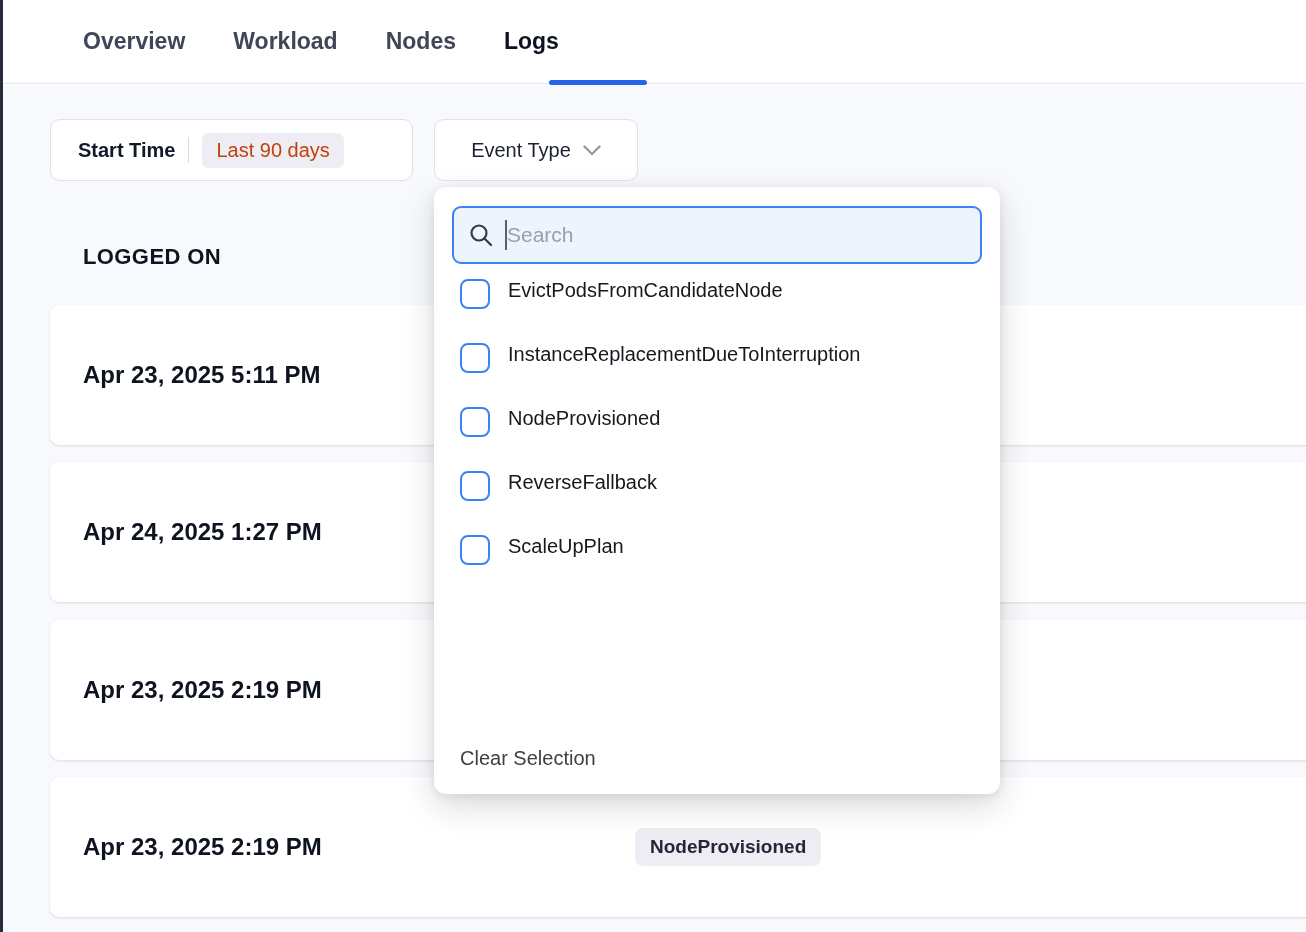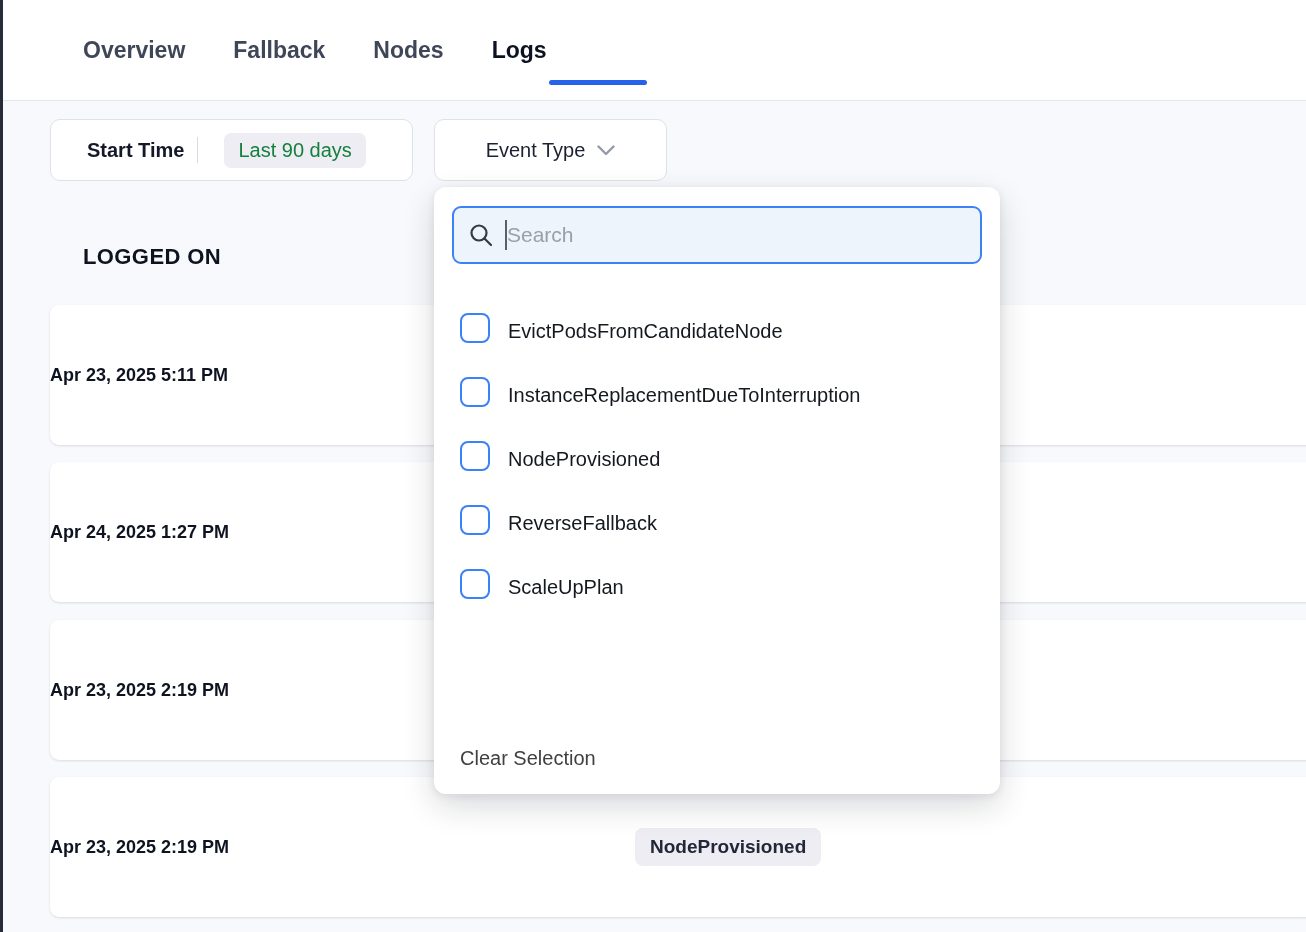--- a/index.html
+++ b/index.html
@@ -12,21 +12,21 @@
   .screen { position: relative; width: 1306px; height: 932px; overflow: hidden; }
 
   
   .left-edge {
     position: absolute; left: 0; top: 0; width: 3px; height: 932px;
     background: #272b3a; z-index: 30;
   }
 
   
   .tabbar {
-    position: absolute; left: 3px; top: 0; right: 0; height: 101px;
+    position: absolute; left: 3px; top: 0; right: 0; height: 84px;
     background: #ffffff; border-bottom: 1px solid #e6e7ed; z-index: 5;
   }
   .tabs {
     position: absolute; left: 80px; top: 0; height: 100%;
     display: flex; align-items: center; gap: 48px;
   }
   .tab {
     font-size: 23px; font-weight: 600; color: #3f4657;
     cursor: pointer; white-space: nowrap;
   }
@@ -41,47 +41,47 @@
     position: absolute; left: 3px; top: 86px; right: 0; bottom: 0;
     background: #f8f9fc;
   }
 
   .filter-btn {
     position: absolute; top: 33px; height: 62px;
     background: #ffffff; border: 1px solid #dfe1e9; border-radius: 10px;
     display: flex; align-items: center; cursor: pointer;
   }
   .filter-start { left: 47px; width: 363px; padding: 0 24px 0 27px; }
-  .filter-event { left: 431px; width: 233px; justify-content: center; gap: 12px; }
-  .f-label { font-size: 20px; font-weight: 700; color: #14192a; white-space: nowrap; margin-left: 9px; }
+  .filter-event { left: 431px; width: 204px; justify-content: center; gap: 12px; }
+  .f-label { font-size: 20px; font-weight: 700; color: #14192a; white-space: nowrap; }
   .f-divider { width: 1px; height: 26px; background: #d9dbe3; margin: 0 13px; }
   .f-pill {
-    background: #ededf3; color: #15803d; font-size: 20px;
-    padding: 6px 14px; border-radius: 7px; white-space: nowrap; margin-left: 13px;
+    background: #ededf3; color: #c2410c; font-size: 20px;
+    padding: 6px 14px; border-radius: 7px; white-space: nowrap;
   }
   .e-label { font-size: 20px; font-weight: 500; color: #1b2130; white-space: nowrap; }
   .chevron { width: 18px; height: 11px; display: block; }
 
   .col-header {
     position: absolute; left: 80px; top: 158px;
     font-size: 22px; font-weight: 700; letter-spacing: 0.4px; color: #0e1320;
   }
 
   .log-row {
     position: absolute; left: 47px; width: 1290px; height: 140px;
     background: #ffffff; border-radius: 9px;
     box-shadow: 0 1px 3px rgba(23,26,40,0.08), 0 1px 2px rgba(23,26,40,0.05);
     display: flex; align-items: center; cursor: pointer;
   }
   .row-1 { top: 219px; }
   .row-2 { top: 376px; }
   .row-3 { top: 534px; }
   .row-4 { top: 691px; }
   .row-date {
-    font-size: 18px; font-weight: 700; color: #0e1320;
+    margin-left: 33px; font-size: 24px; font-weight: 700; color: #0e1320;
     white-space: nowrap;
   }
   .badge {
     position: absolute; left: 585px; top: 50%; transform: translateY(-50%);
     background: #ededf3; color: #232838; font-size: 19px; font-weight: 700;
     padding: 8px 15px; border-radius: 8px; white-space: nowrap;
   }
 
   
   .dropdown {
@@ -98,21 +98,21 @@
   .caret { width: 2px; height: 30px; background: #5a5f6b; flex: 0 0 auto; }
   .search-input {
     flex: 1; border: none; outline: none; background: transparent;
     font-family: "Liberation Sans", "DejaVu Sans", sans-serif;
     font-size: 21px; color: #14181f; padding: 0;
   }
   .search-input::placeholder { color: #9aa0ab; opacity: 1; }
 
   .opts { position: absolute; left: 0; top: 92px; width: 100%; }
   .opt {
-    height: 64px; display: flex; align-items: flex-end; gap: 18px;
+    height: 64px; display: flex; align-items: flex-start; gap: 18px;
     padding-left: 26px; cursor: pointer;
   }
   .cb {
     width: 30px; height: 30px; flex: 0 0 auto;
     border: 2px solid #3b82f6; border-radius: 8px; background: #ffffff;
   }
   .opt-label { font-size: 20px; color: #14181f; white-space: nowrap; }
 
   .clear-btn {
     position: absolute; left: 26px; top: 560px;
@@ -121,21 +121,21 @@
 </style>
 </head>
 <body>
 
 <div class="screen">
   <div class="left-edge"></div>
 
   <header class="tabbar">
     <nav class="tabs">
       <div class="tab">Overview</div>
-      <div class="tab">Fallback</div>
+      <div class="tab">Workload</div>
       <div class="tab">Nodes</div>
       <div class="tab active">Logs</div>
     </nav>
     <div class="tab-underline"></div>
   </header>
 
   <main class="content">
 
     <div class="filter-btn filter-start">
       <span class="f-label">Start Time</span>

